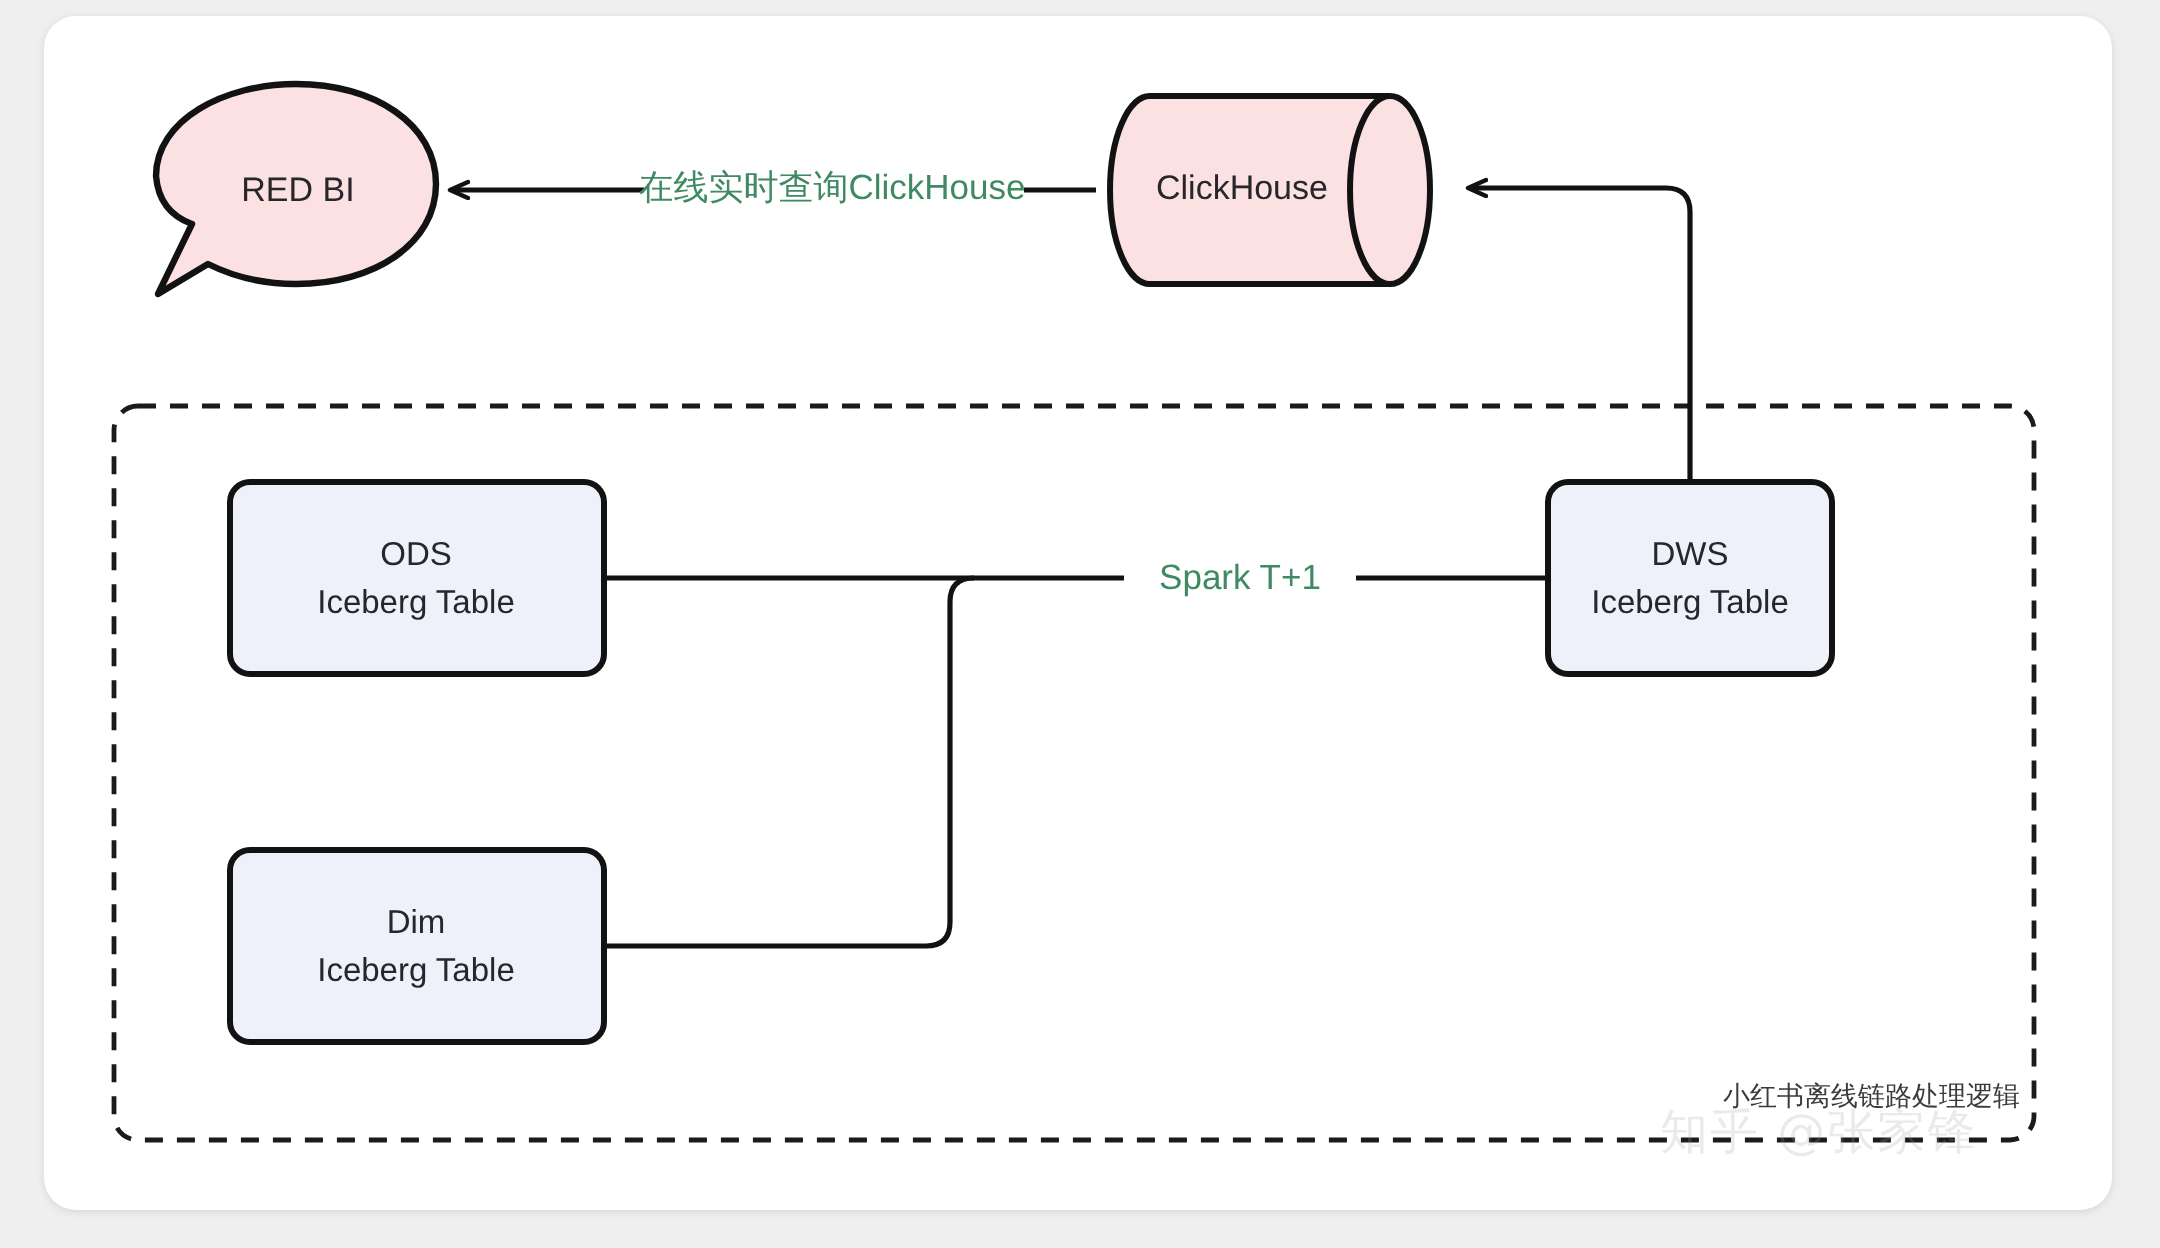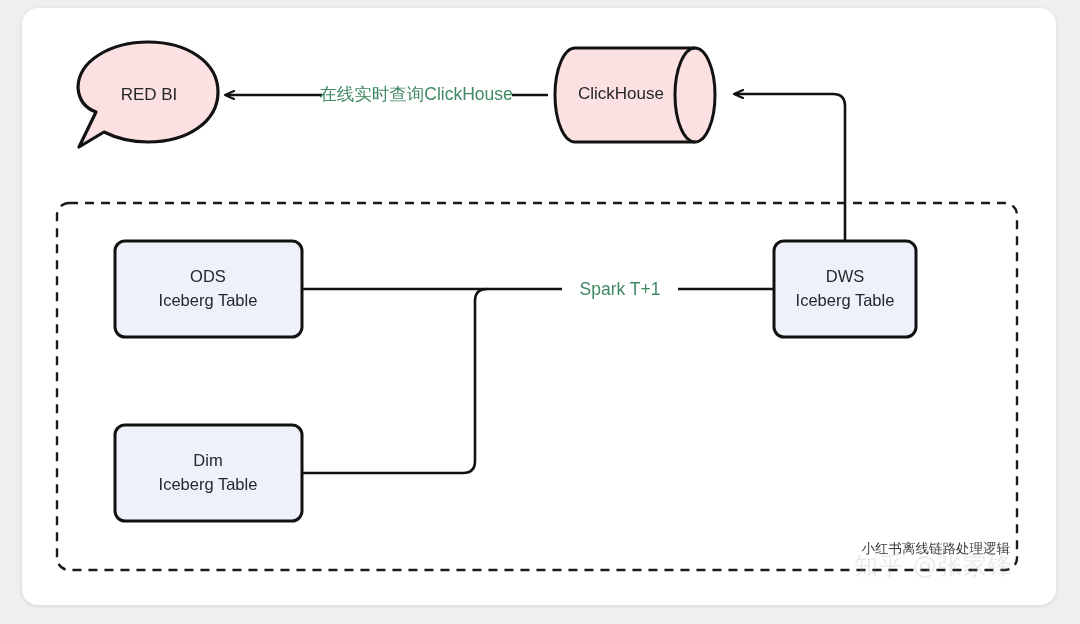--- a/index.html
+++ b/index.html
@@ -76,21 +76,20 @@
     position: absolute;
     left: 830px;
     top: 566px;
     font-family: "DejaVu Sans", "Liberation Sans", sans-serif;
     font-size: 24px;
     letter-spacing: 1px;
     color: rgba(160,160,165,0.22);
     white-space: nowrap;
     transform: translateY(-50%);
     pointer-events: none;
-    margin-left: 24px;
   }
 </style>
 </head>
 <body>
 
 <div id="canvas">
 
   <div class="card"></div>
 
   <svg class="diagram" viewBox="0 0 1080 624">

